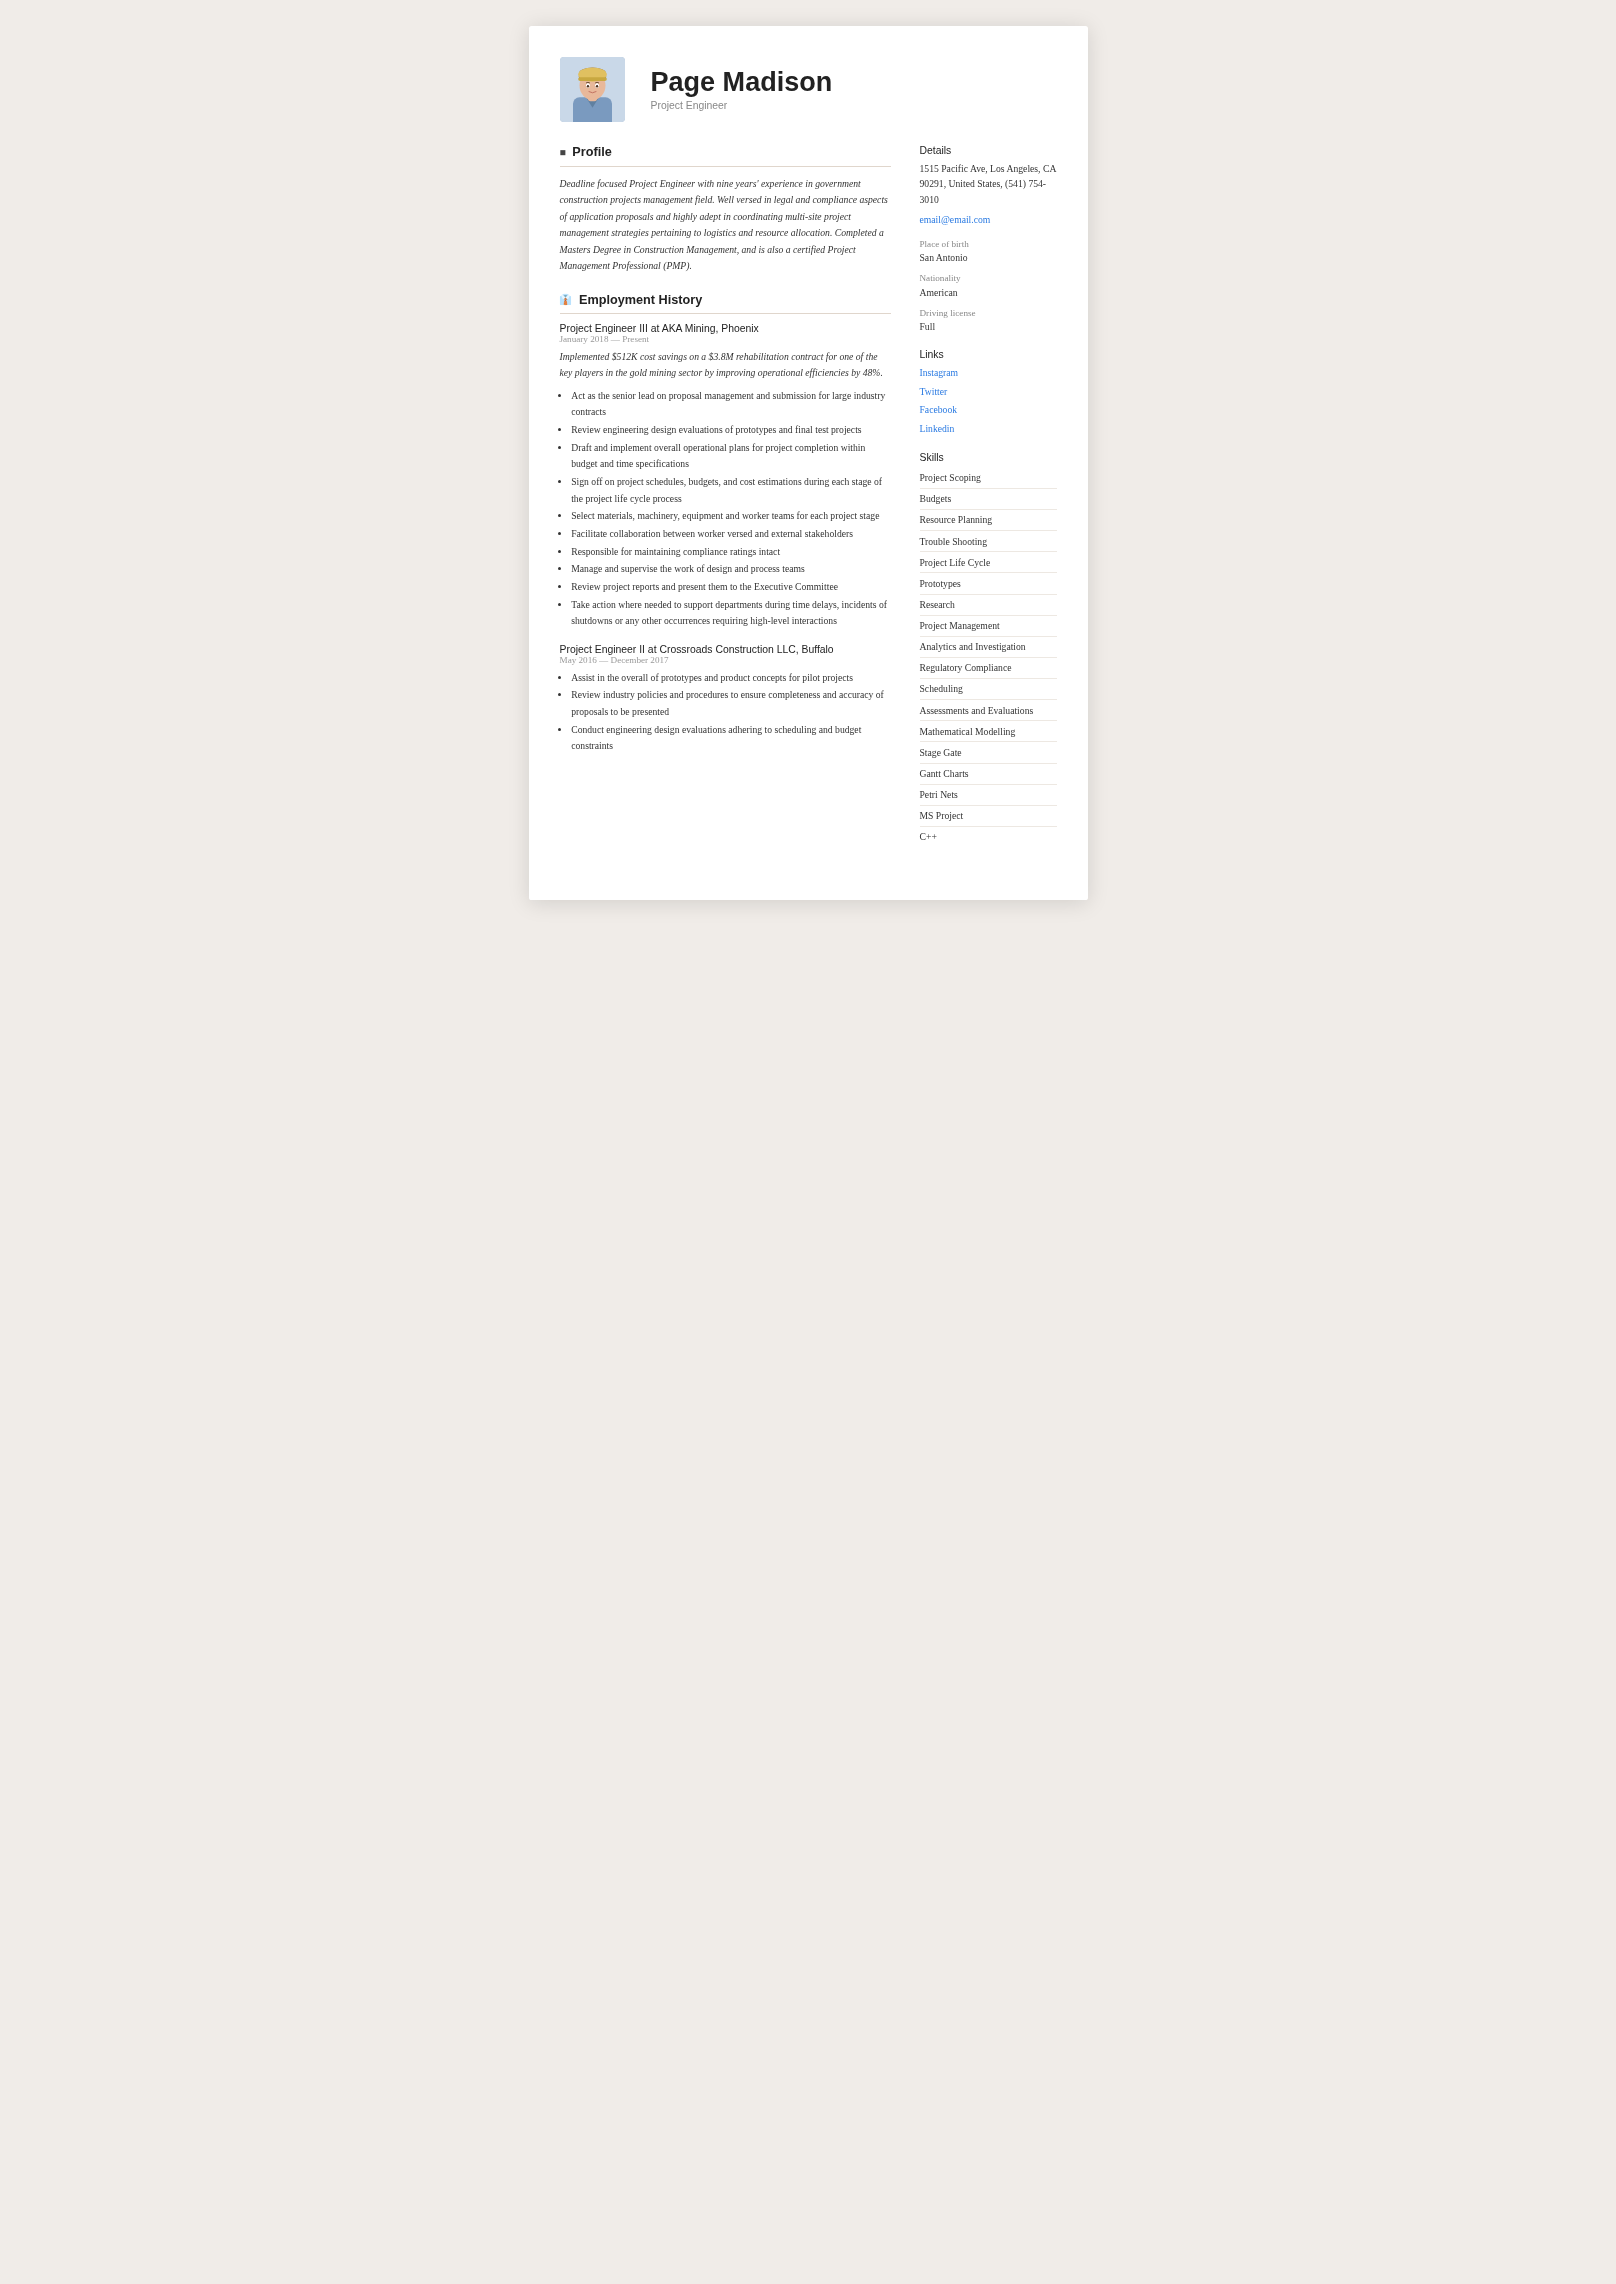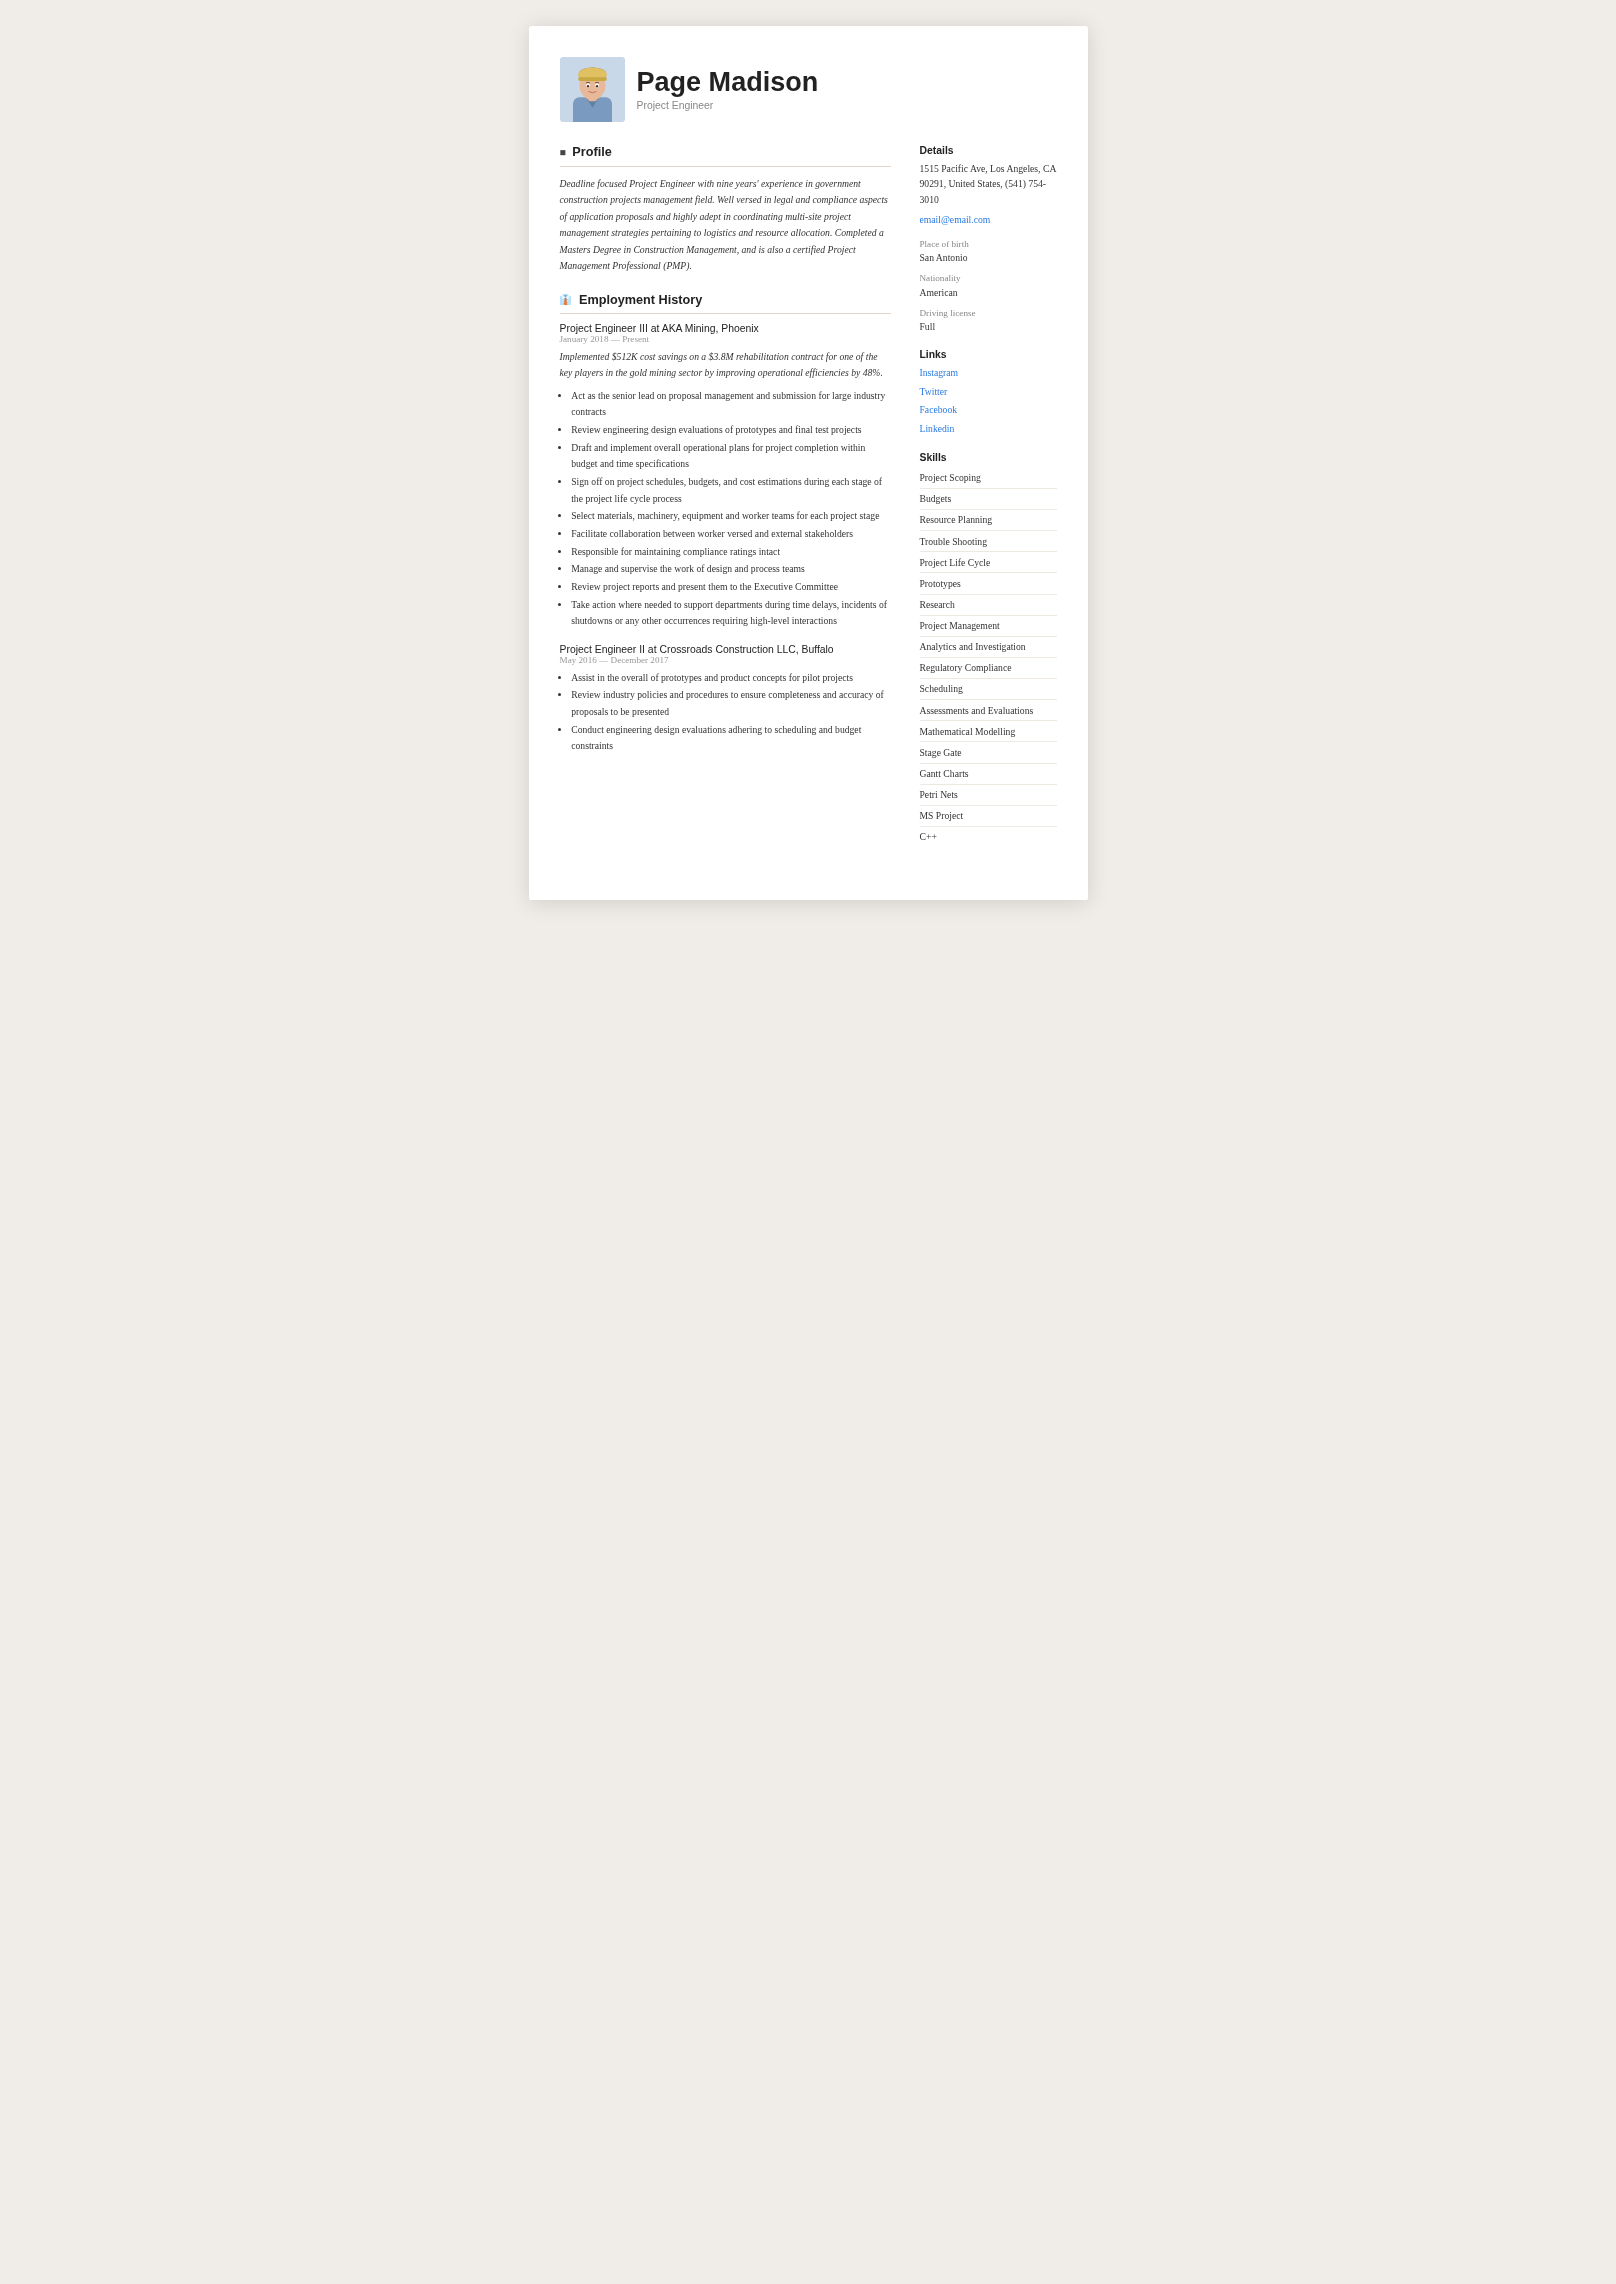--- a/index.html
+++ b/index.html
@@ -16,21 +16,21 @@
       background: #fff;
       width: 559px;
       padding: 31px 31px 39px 31px;
       box-shadow: 0 2.6px 21px rgba(0,0,0,0.13);
       border-radius: 2.6px;
     }
     
     .header {
       display: flex;
       align-items: center;
-      gap: 12px;
+      gap: 26px;
       margin-bottom: 23.4px;
     }
     .avatar {
       width: 65px;
       height: 65px;
       border-radius: 3.9px;
       overflow: hidden;
       flex-shrink: 0;
       background: #b0c4d8;
     }
@@ -127,21 +127,21 @@
       color: #333;
       line-height: 1.7;
       margin-bottom: 1.3px;
     }
     
     .side-section {
       margin-bottom: 14.3px;
     }
     .side-section-title {
       font-size: 1rem;
-      font-weight: 700;
+      font-weight: 400;
       color: #222;
       font-family: 'Arial', sans-serif;
       margin-bottom: 4.6px;
     }
     .side-text {
       font-size: 0.93rem;
       color: #333;
       line-height: 1.6;
     }
     .side-link {

